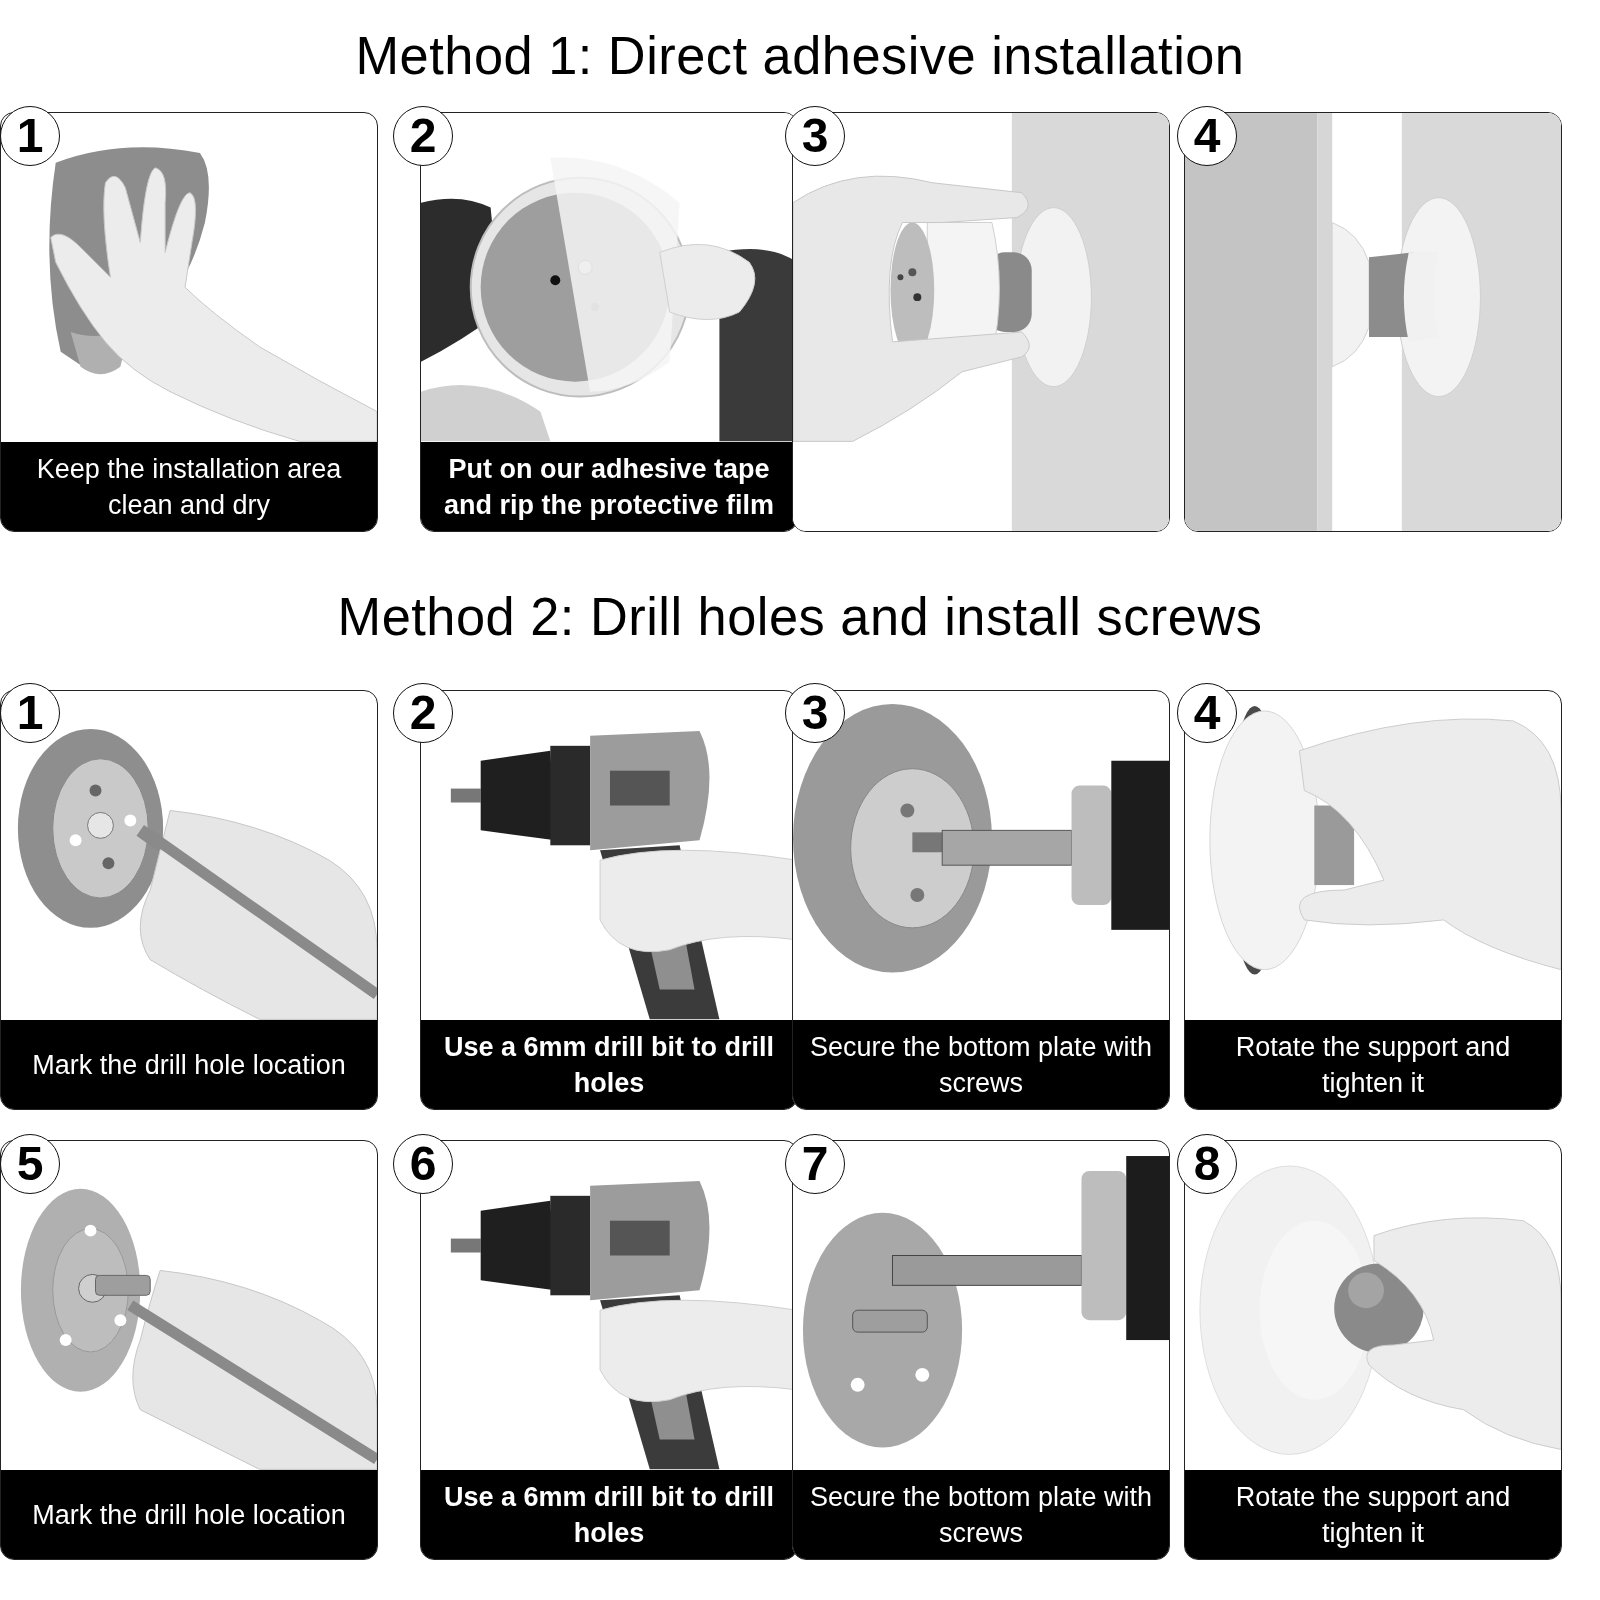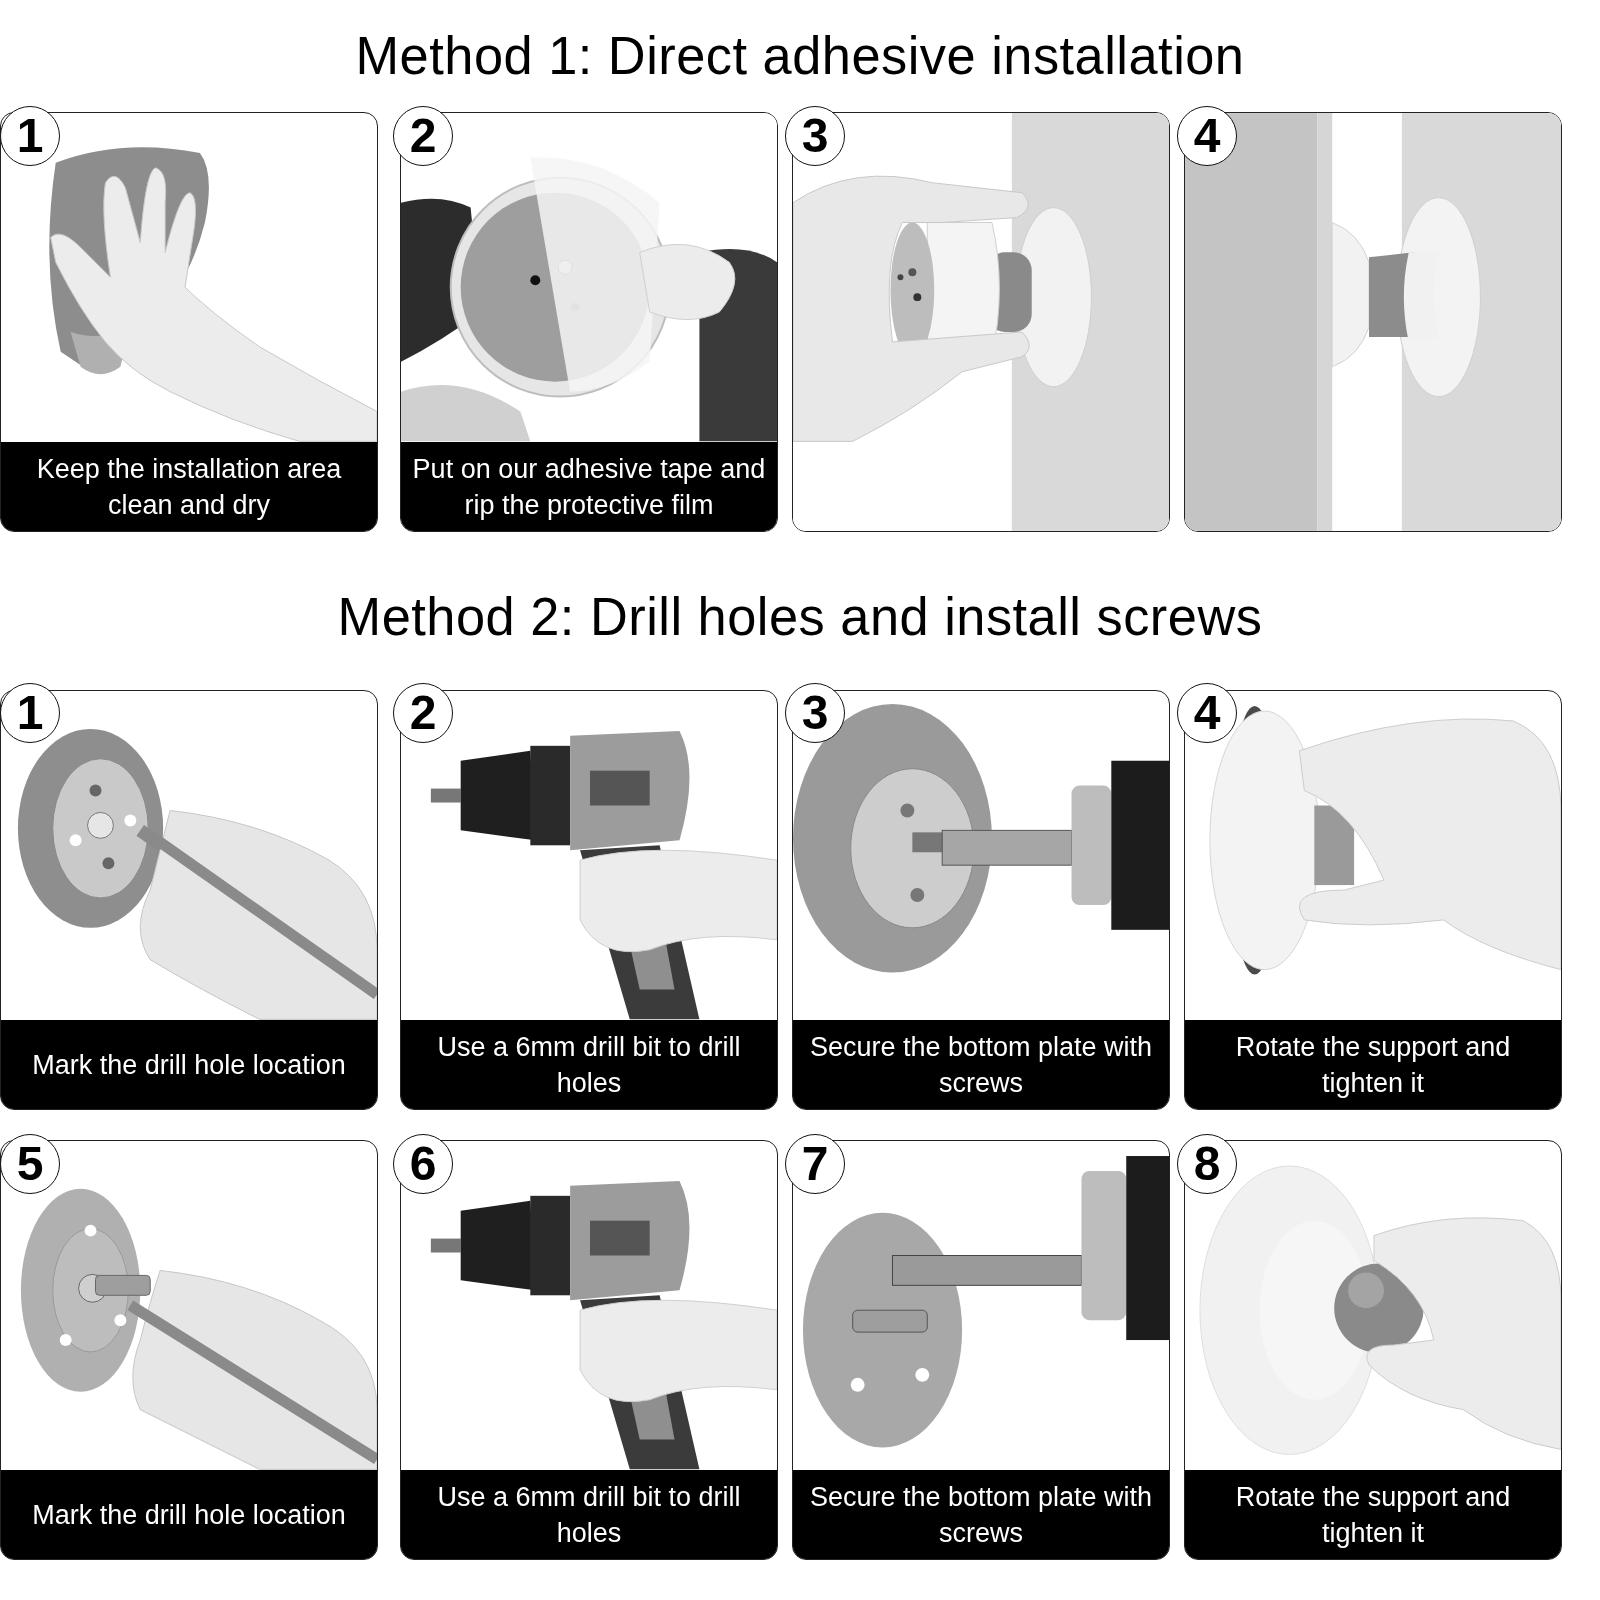--- a/index.html
+++ b/index.html
@@ -34,21 +34,21 @@
       display: flex; align-items: center; justify-content: center;
       font-family: "Liberation Sans", sans-serif; font-weight: 700; font-size: 48px; line-height: 1;
       z-index: 5;
     }
 
     
     .r1 { top: 112px; }
     
     .r2 { top: 690px; }
     .r3 { top: 1140px; }
-    .c1 { left: 0; } .c2 { left: 400px; } .c3 { left: 792px; } .c4 { left: 1184px; }
+    .c1 { left: 0; } .c2 { left: 420px; font-weight: bold; } .c3 { left: 792px; } .c4 { left: 1184px; }
 
     .b-r1 { top: 106px; } .b-r2 { top: 683px; } .b-r3 { top: 1134px; }
     .b-c1 { left: 0px; } .b-c2 { left: 393px; } .b-c3 { left: 785px; } .b-c4 { left: 1177px; }
   </style>
 </head>
 <body>
 
 <div id="title1" class="section-title">Method 1: Direct adhesive installation</div>
 <div id="title2" class="section-title">Method 2: Drill holes and install screws</div>
 

